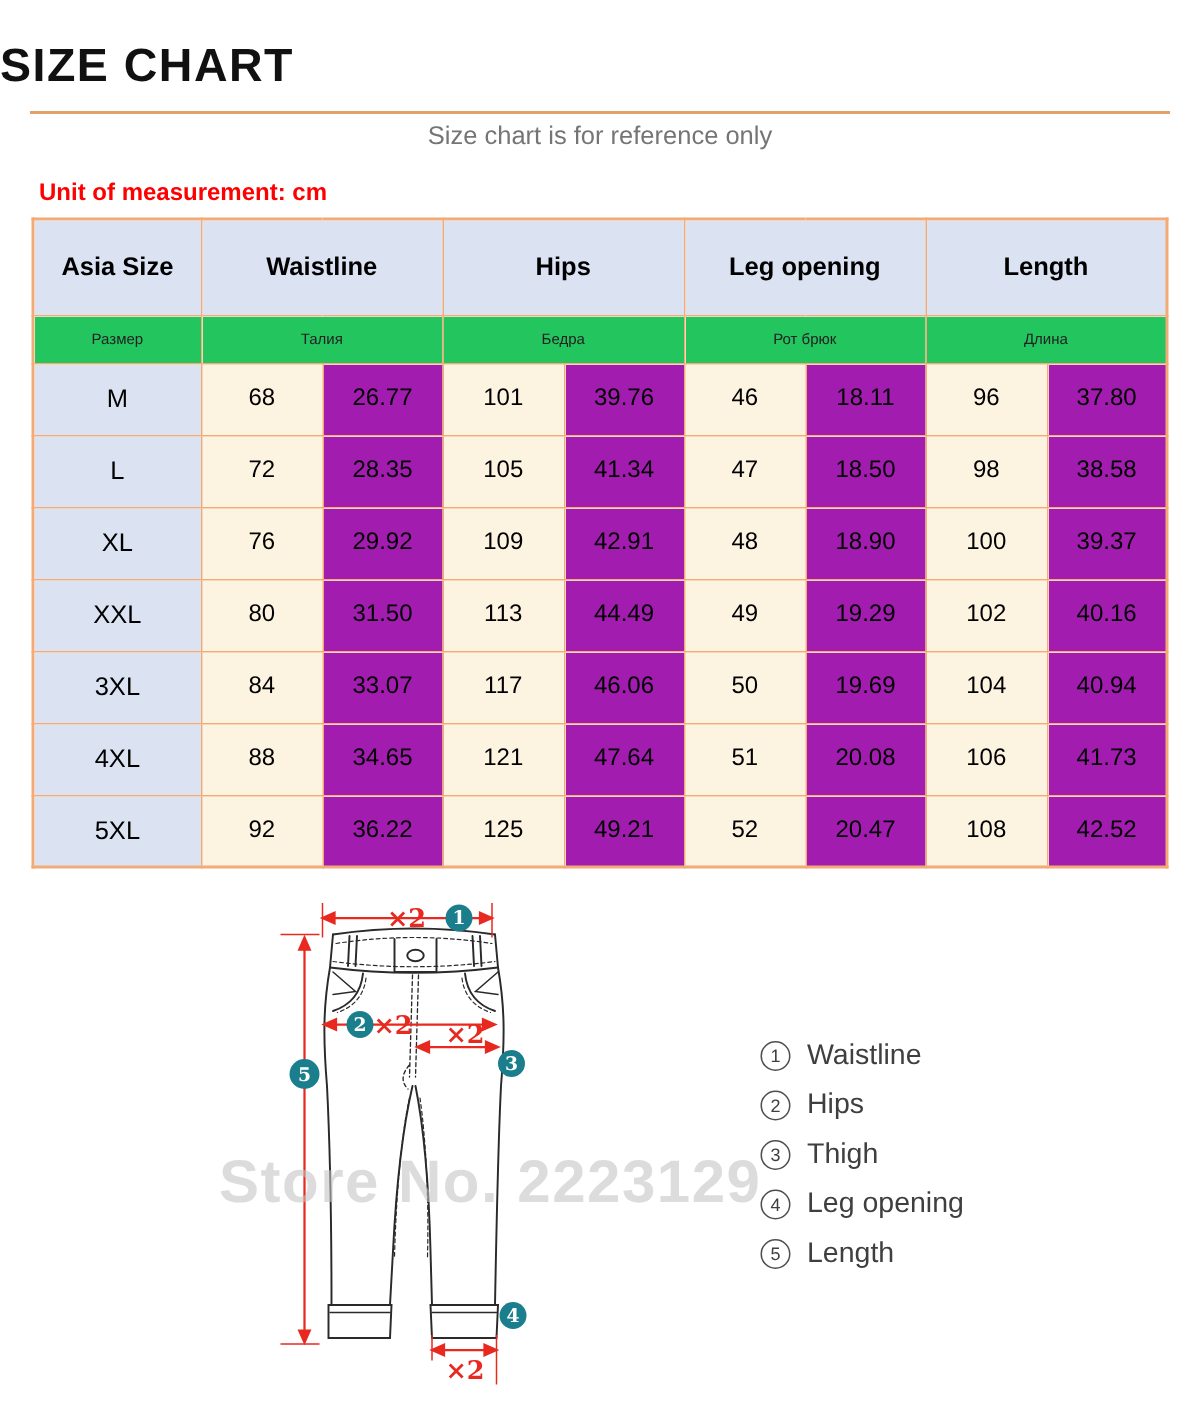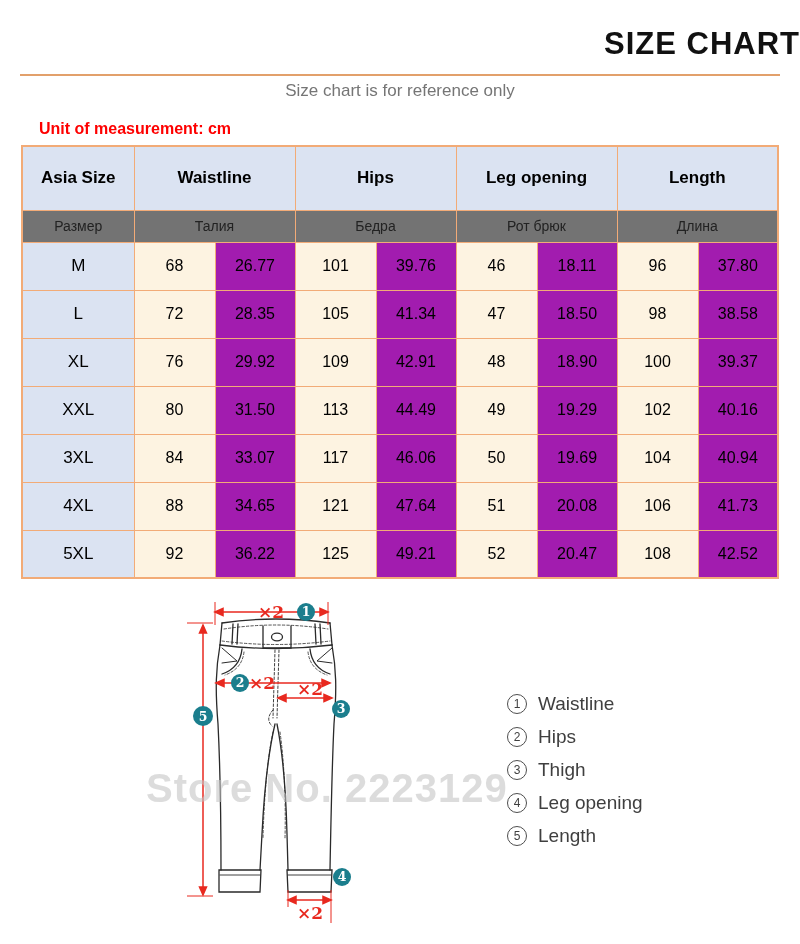--- a/index.html
+++ b/index.html
@@ -5,50 +5,50 @@
   * { margin:0; padding:0; box-sizing:border-box; }
   html,body { background:#ffffff; }
   body { font-family:"Liberation Sans", sans-serif; }
   .canvas {
     position:relative; width:800px; height:944px; background:#fff; overflow:hidden;
     margin:0 auto;
   }
   
   .page-title {
     position:absolute; top:26px; left:0; width:100%;
-    text-align:right; font-size:31px; font-weight:bold; color:#111;
+    text-align:left; font-size:31px; font-weight:bold; color:#111;
     letter-spacing:1px;
   }
   .title-rule {
     position:absolute; top:74px; left:20px; width:760px; height:0;
     border-top:2px solid #e2a06b;
   }
   .subtitle {
     position:absolute; top:81px; left:0; width:100%;
     text-align:center; font-size:17px; color:#757575;
   }
   .unit-note {
-    position:absolute; top:120px; left:39px;
+    position:absolute; top:120px; left:26px;
     font-size:16px; font-weight:bold; color:#fe0000;
   }
   
   table.size-table {
     position:absolute; top:145px; left:21px; width:758px;
     border-collapse:collapse; table-layout:fixed;
     border:2px solid #f2ab77;
     padding-left:12px;
   }
   table.size-table th, table.size-table td {
     border:1px solid #f2ab77; text-align:center; vertical-align:middle;
     overflow:hidden; white-space:nowrap;
   }
   tr.hdr-en { height:64px; }
   tr.hdr-en th { background:#dbe3f2; font-size:17px; font-weight:bold; color:#000; }
   tr.hdr-ru { height:32px; }
-  tr.hdr-ru th { background:#737373; font-size:14px; font-weight:normal; color:#222; }
+  tr.hdr-ru th { background:#22c55e; font-size:10px; font-weight:normal; color:#222; }
   tbody tr { height:48px; }
   td.size-cell { background:#dbe3f2; font-size:17px; color:#000; }
   td.cm-cell  { background:#fdf3e1; font-size:16px; color:#000; }
   td.in-cell  { background:#a21caf; font-size:16px; color:#000; }
   
   .diagram-svg { position:absolute; left:150px; top:592px; }
   .watermark {
     position:absolute; left:146px; top:766px; white-space:nowrap;
     font-size:40px; font-weight:bold; letter-spacing:1px;
     color:rgba(195,195,195,0.58);

